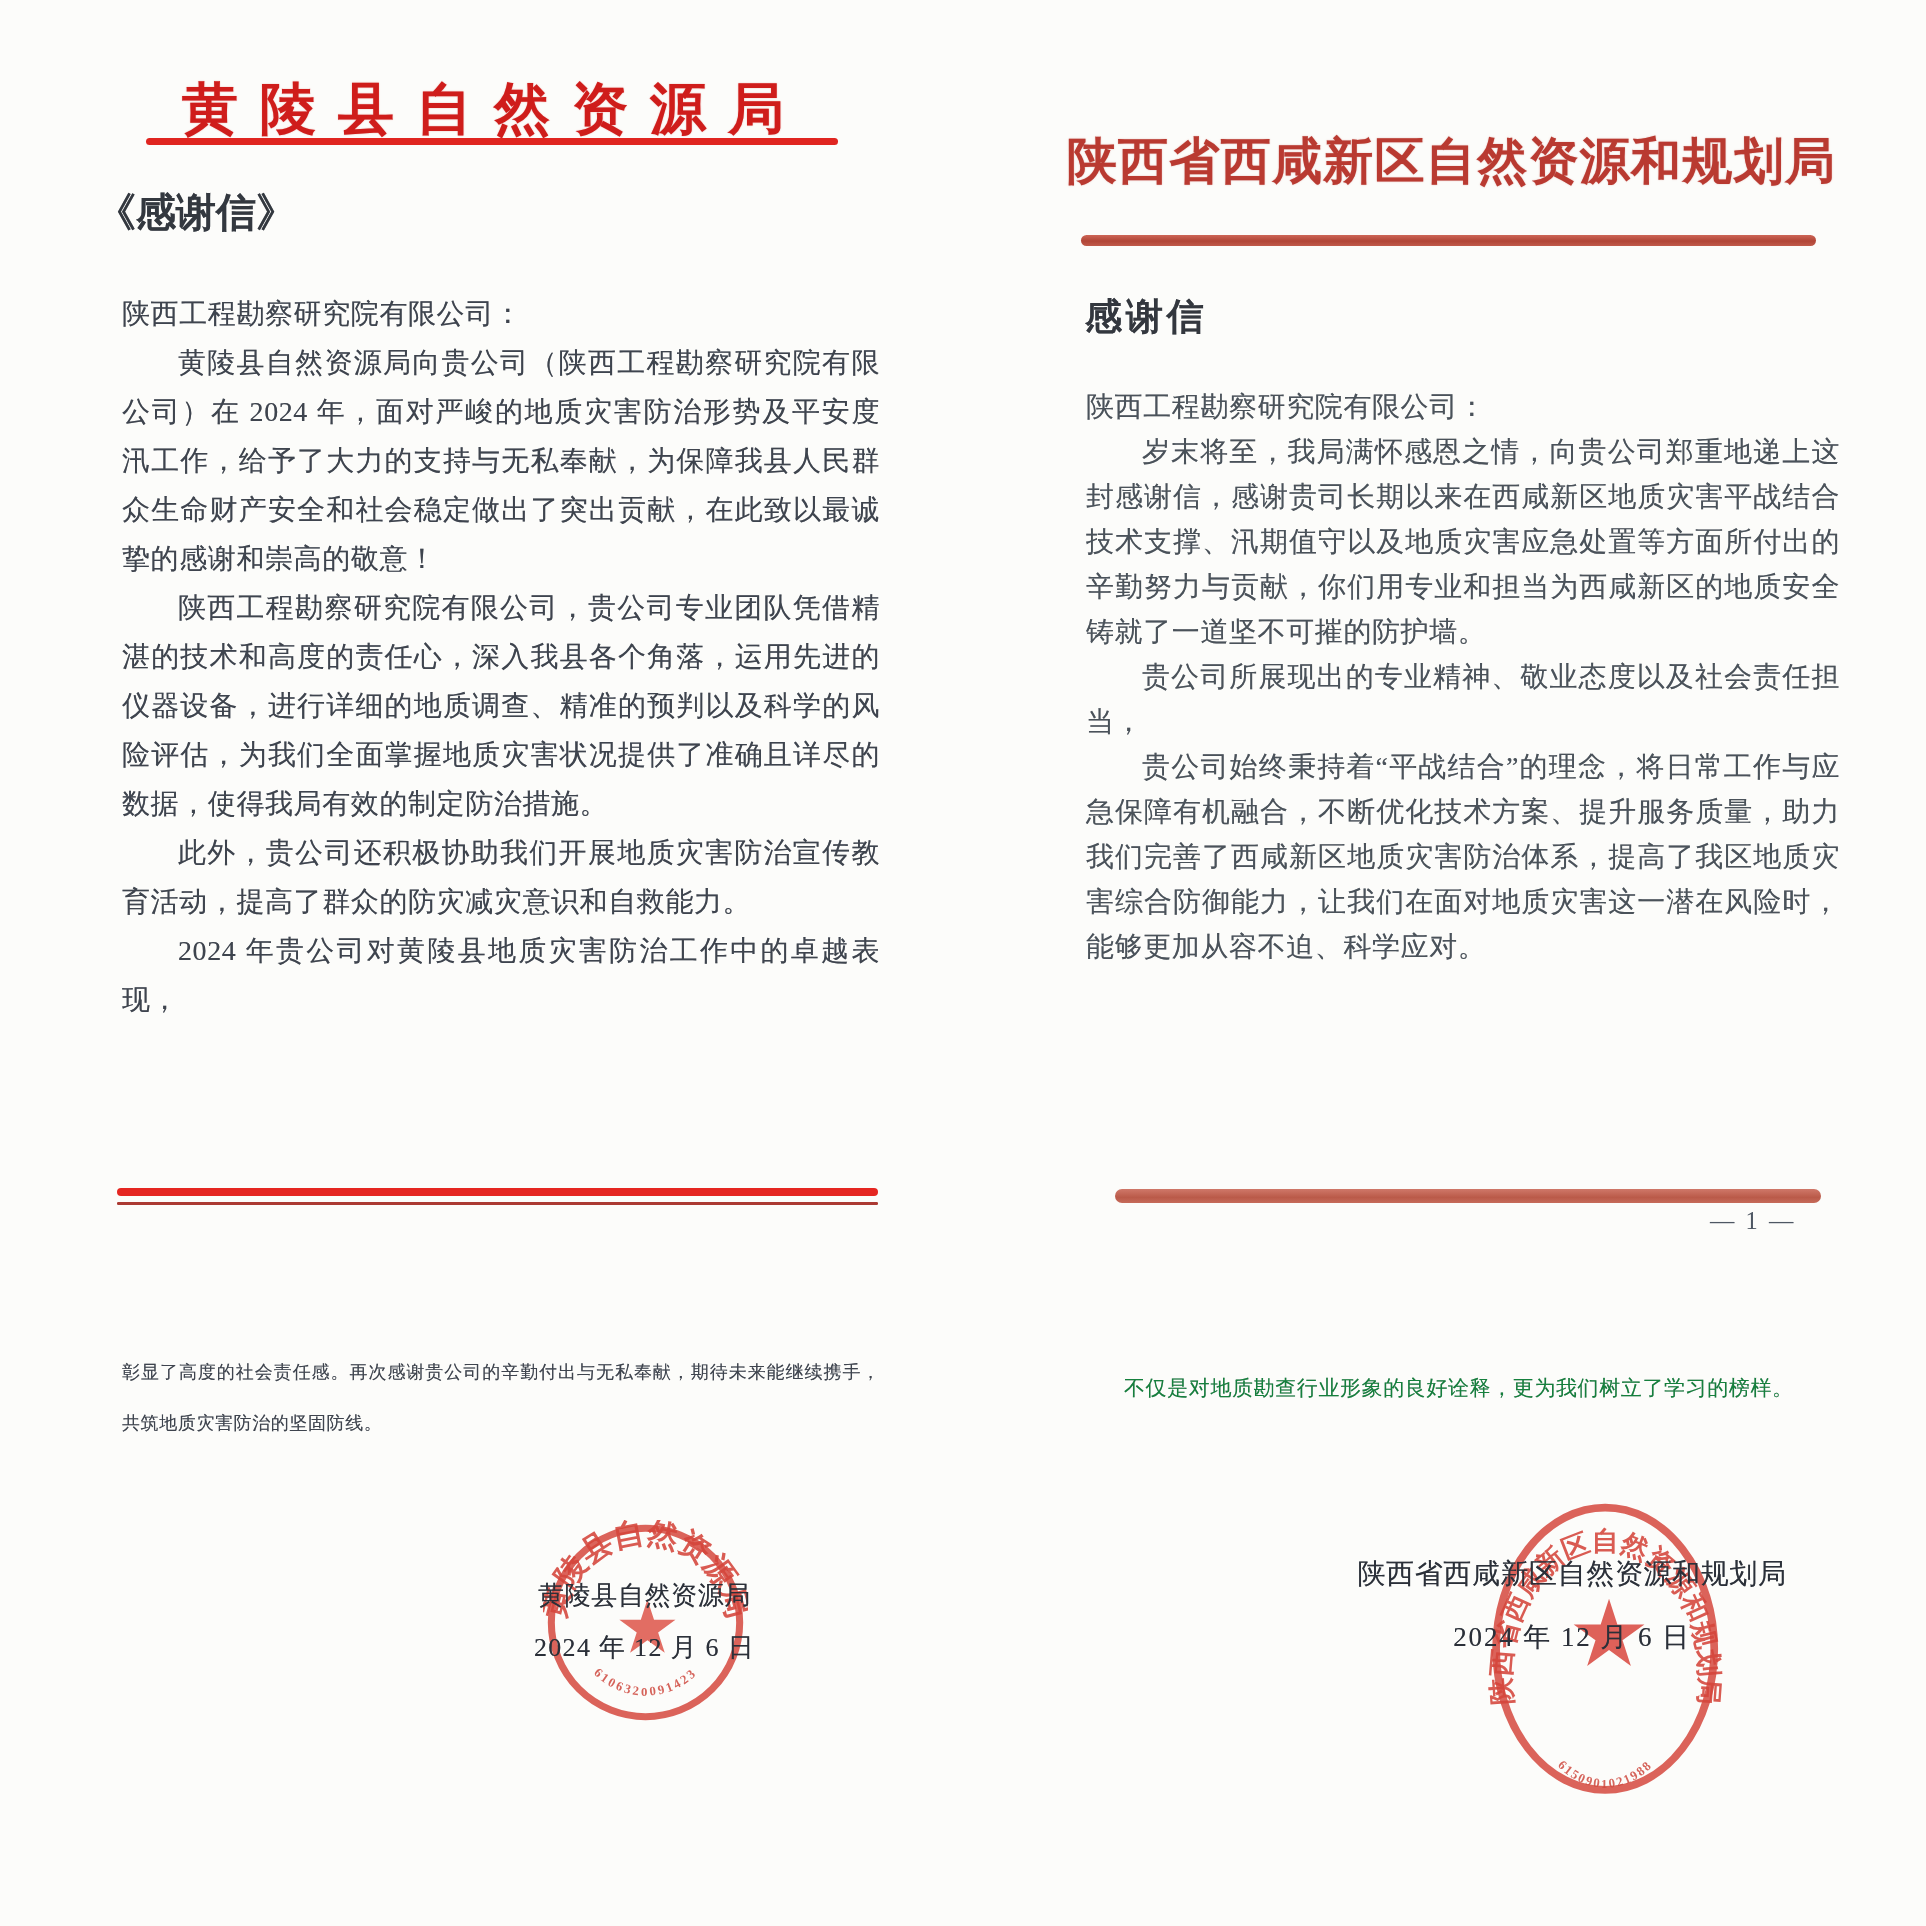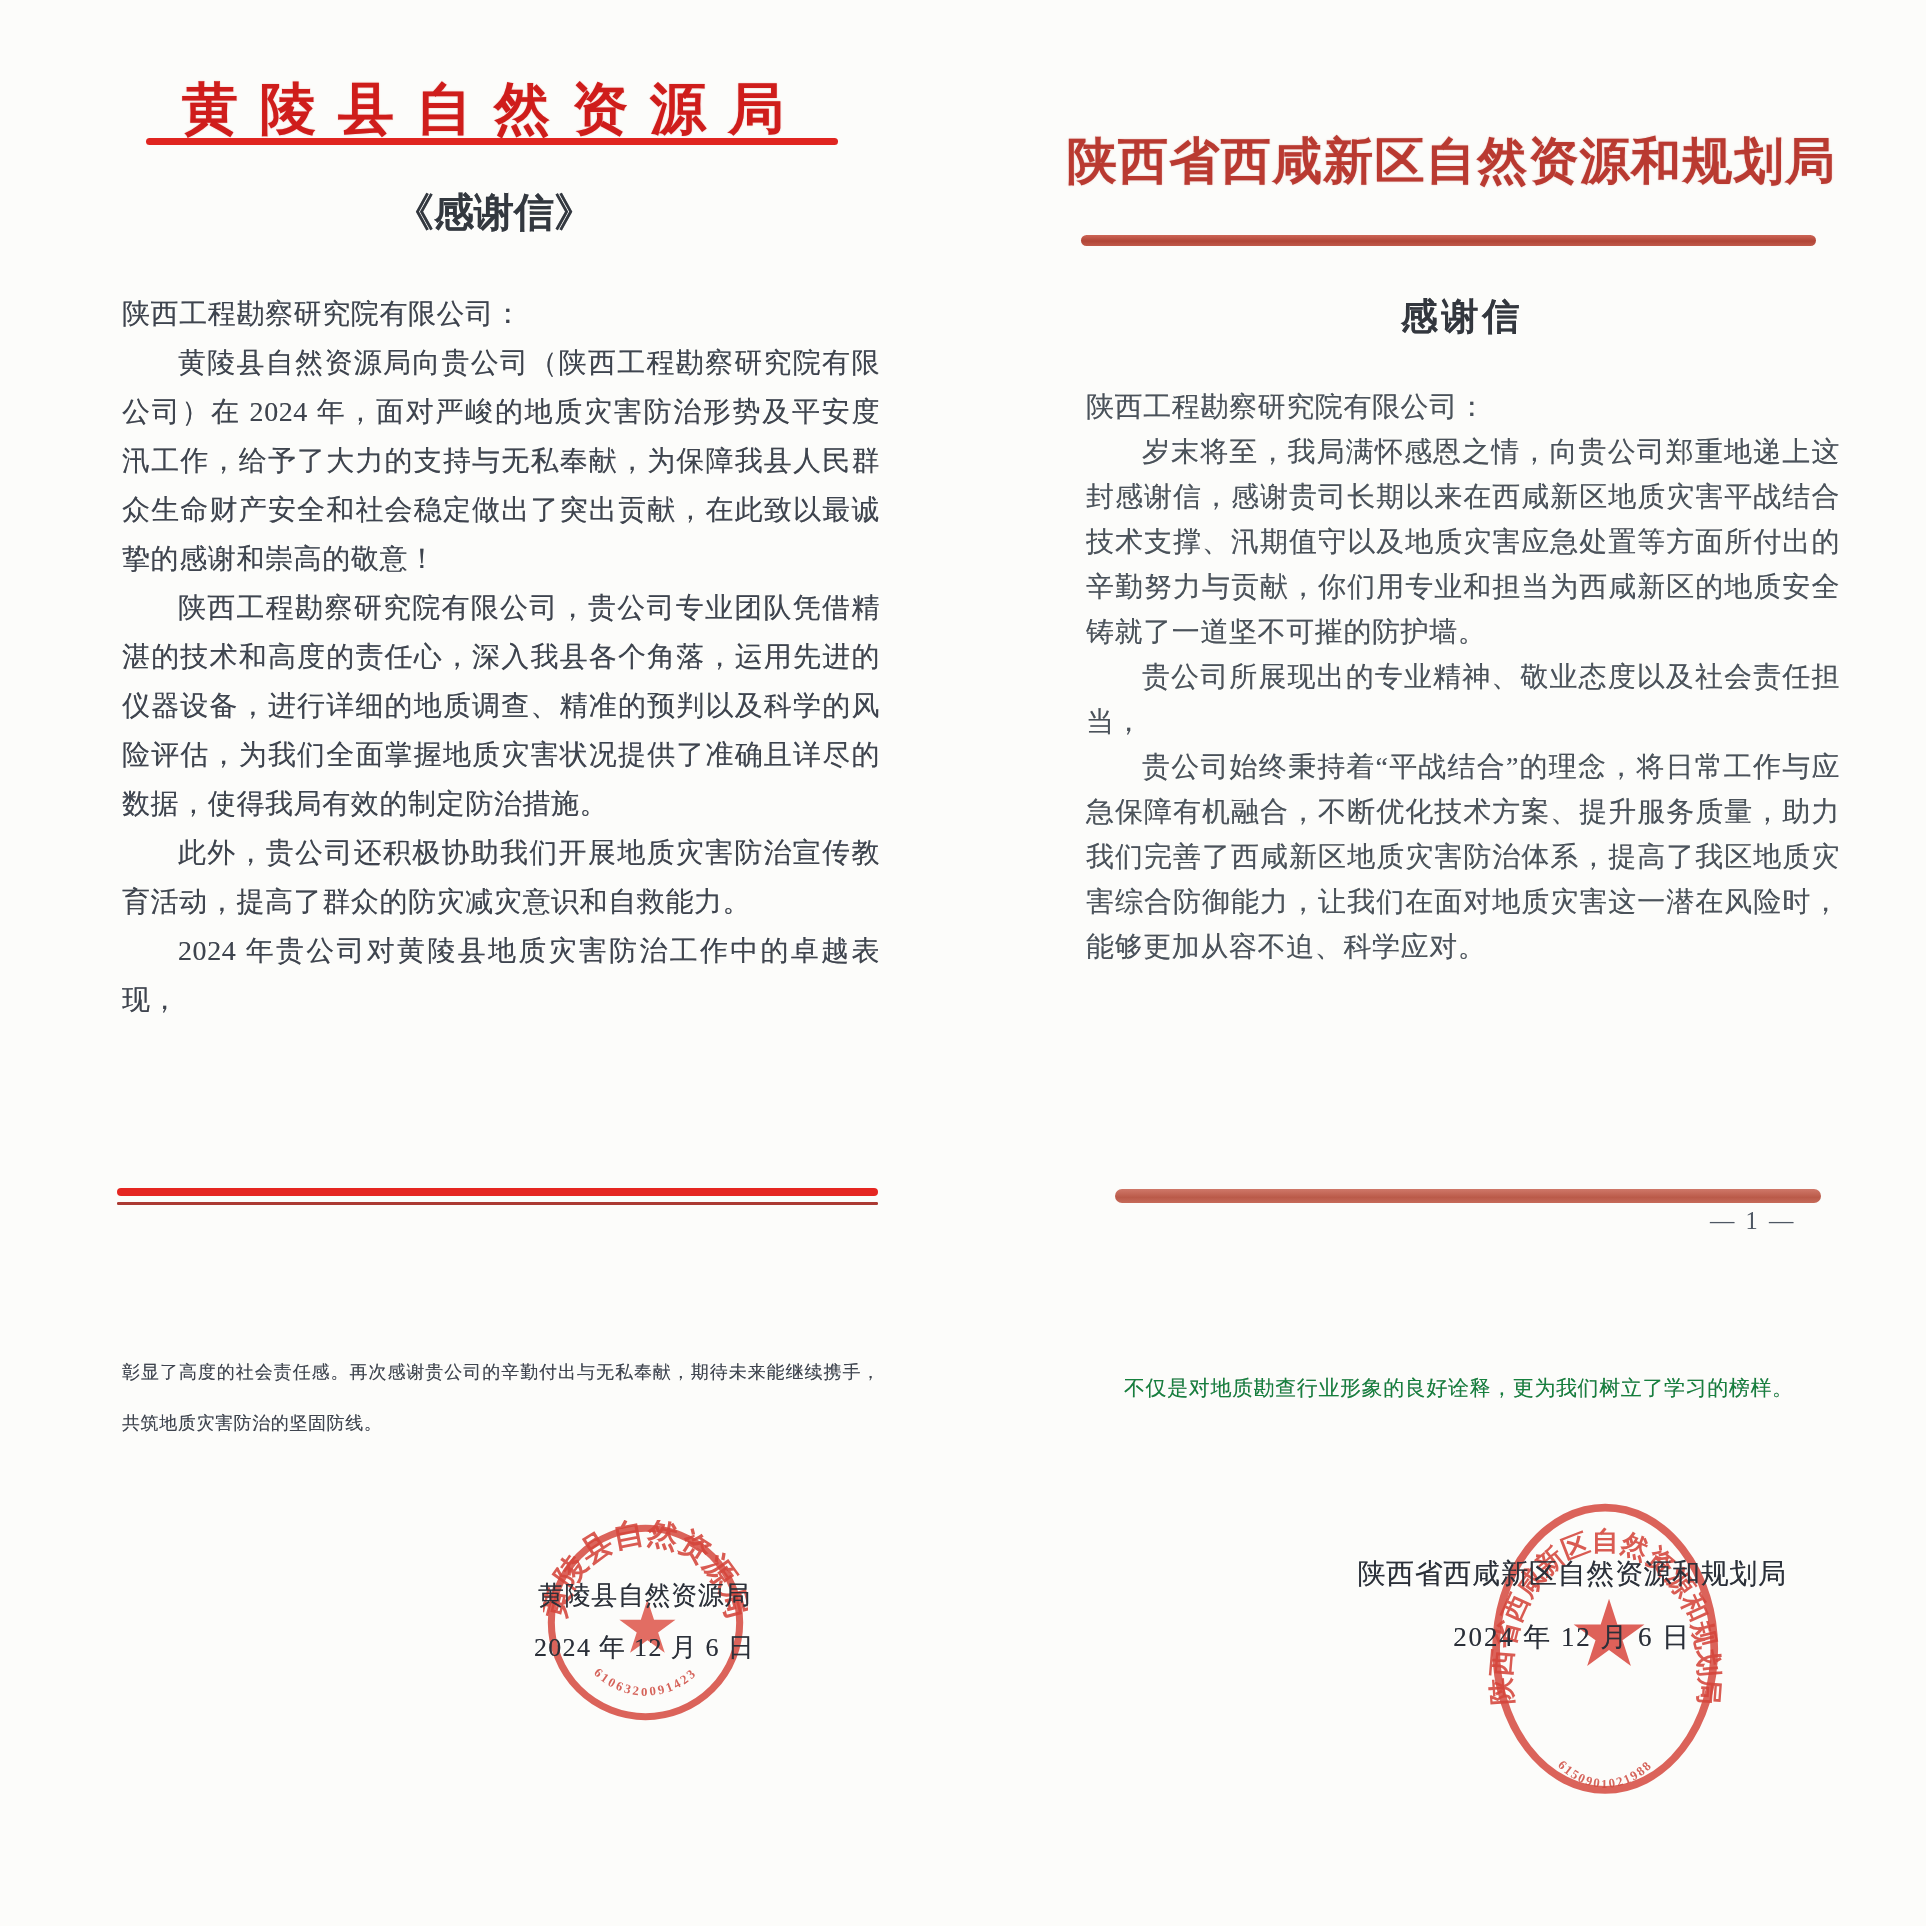--- a/index.html
+++ b/index.html
@@ -18,21 +18,21 @@
     text-align:center;font-size:56px;font-weight:bold;color:#cf1d1b;
     letter-spacing:22px;text-shadow:0 0 1.3px rgba(207,29,27,.45);
     white-space:nowrap;
   }
   .l-rule{
     position:absolute;top:138px;left:146px;width:692px;height:7px;
     background:#e02520;border-radius:3.9px;
   }
   .l-title{
     position:absolute;top:185px;left:96px;width:796px;
-    text-align:center;font-size:40px;font-weight:bold;color:#33383f;
+    text-align:left;font-size:40px;font-weight:bold;color:#33383f;
     text-shadow:0 0 0.6px rgba(40,45,55,.5);
   }
   .l-body{
     position:absolute;top:289px;left:122px;width:758px;
     font-size:28px;line-height:49px;color:#3e444e;
     text-align:justify;letter-spacing:0.6px;
     text-shadow:0 0 0.6px rgba(55,60,70,.45);
   }
   .l-body p{margin:0;text-indent:2em;}
   .l-body p.salutation{text-indent:0;}
@@ -61,21 +61,21 @@
     letter-spacing:1.3px;white-space:nowrap;
     text-shadow:0 0 1.3px rgba(185,58,49,.5);
   }
   .r-rule{
     position:absolute;top:235px;left:1081px;width:735px;height:11px;
     border-radius:5.8px;
     background:linear-gradient(180deg,#cd6657 0%,#b14536 55%,#c05a4a 100%);
   }
   .r-title{
     position:absolute;top:292px;left:1085px;width:754px;
-    text-align:center;font-size:37px;font-weight:bold;color:#33373e;
+    font-size:37px;font-weight:bold;color:#33373e;
     letter-spacing:3.9px;text-shadow:0 0 0.6px rgba(40,45,55,.5);
   }
   .r-body{
     position:absolute;top:384px;left:1086px;width:754px;
     font-size:28px;line-height:45px;color:#4a525a;
     text-align:justify;letter-spacing:0.6px;
     text-shadow:0 0 0.6px rgba(70,78,86,.45);
   }
   .r-body p{margin:0;text-indent:2em;}
   .r-body p.salutation{text-indent:0;}

